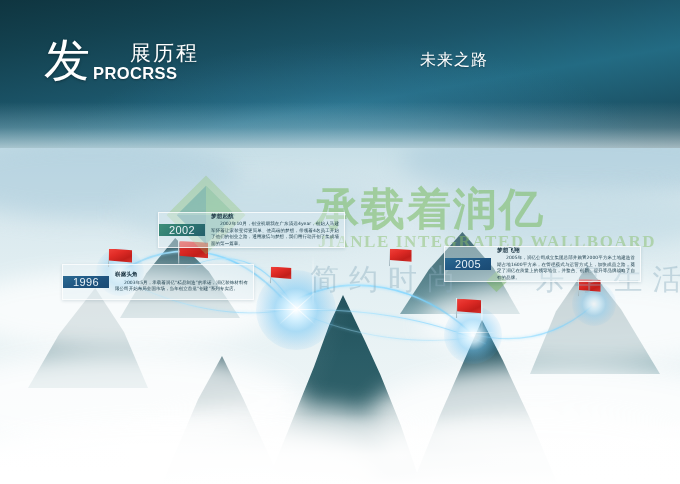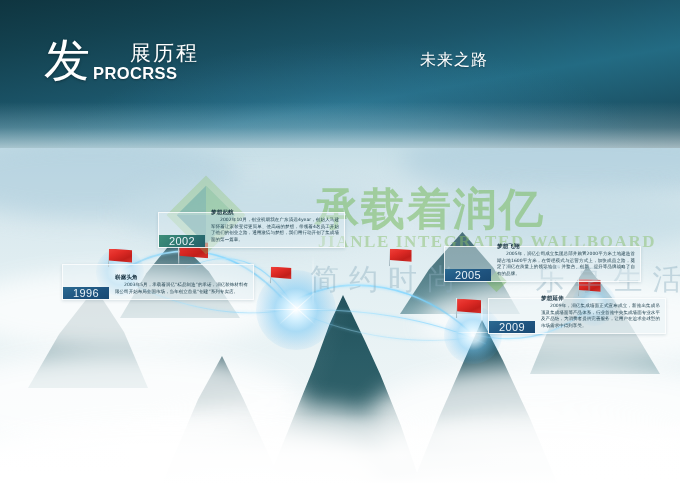--- a/index.html
+++ b/index.html
@@ -216,21 +216,21 @@
     background: rgba(125,185,100,0.5);
     transform: rotate(45deg);
     margin: 0 12px 0 4px;
     vertical-align: middle;
   }
 
   
   .card {
     position: absolute;
     display: flex;
-    align-items: flex-end;
+    align-items: center;
     border: 1px solid rgba(255,255,255,0.75);
     background: rgba(226,238,243,0.42);
     box-shadow: 0 1px 3px rgba(30,70,90,0.15);
     z-index: 6;
   }
   .card .year {
     flex: 0 0 auto;
     width: 46px;
     display: flex; align-items: center; justify-content: center;
     background: linear-gradient(160deg, #2b6a92 0%, #1f5480 55%, #1a4a73 100%);
@@ -433,23 +433,16 @@
   </div>
 
   <div class="card" id="card-2005">
     <div class="year">2005</div>
     <div class="body">
       <h4>梦想飞翔</h4>
       <p>2005年，润亿公司成立集团总部并购置2000平方米土地建造首期占地1600平方米，在管理模式与运营方式上，加快成品之路，奠定了润亿在质量上的领导地位，并整合、创新、提升等品牌战略了自有的品牌。</p>
     </div>
   </div>
 
-  <div class="card" id="card-2009">
-    <div class="year">2009</div>
-    <div class="body">
-      <h4>梦想延伸</h4>
-      <p>2009年，润亿集成墙面正式宣布成立，新推出集成吊顶及集成墙面等产品体系，行业首推中央集成墙面专业水平及产品链，为消费者提供完善服务，让用户在追求全球型的市场需求中得到享受。</p>
-    </div>
-  </div>
 
 
 
 </div>
 
 </body></html>

